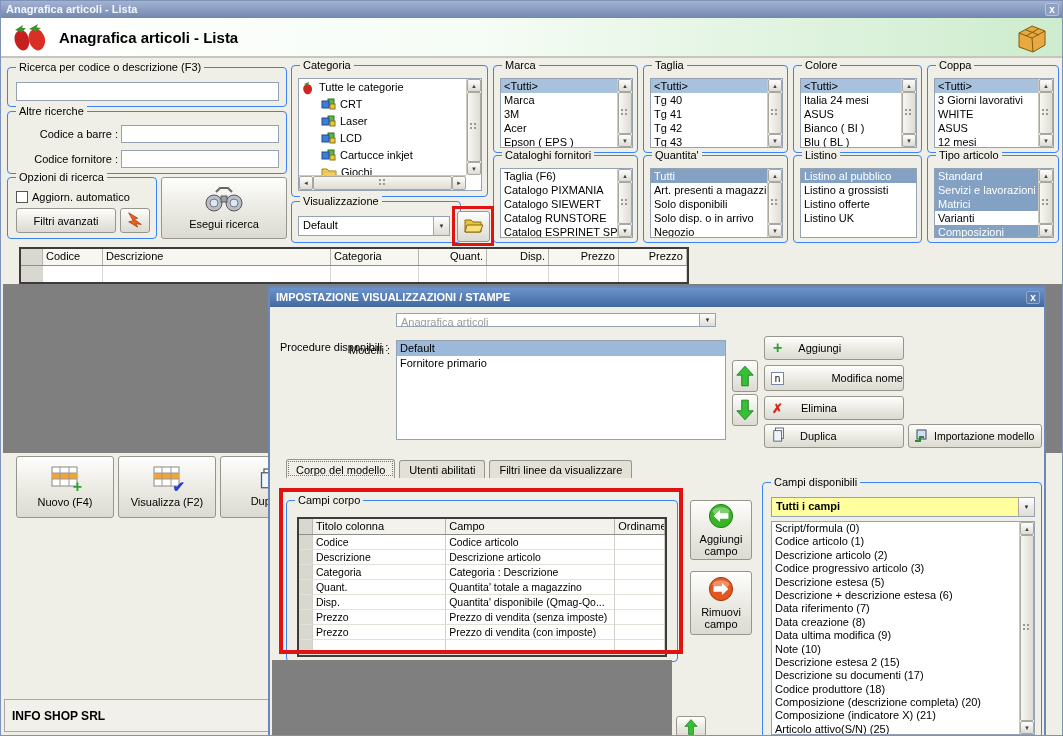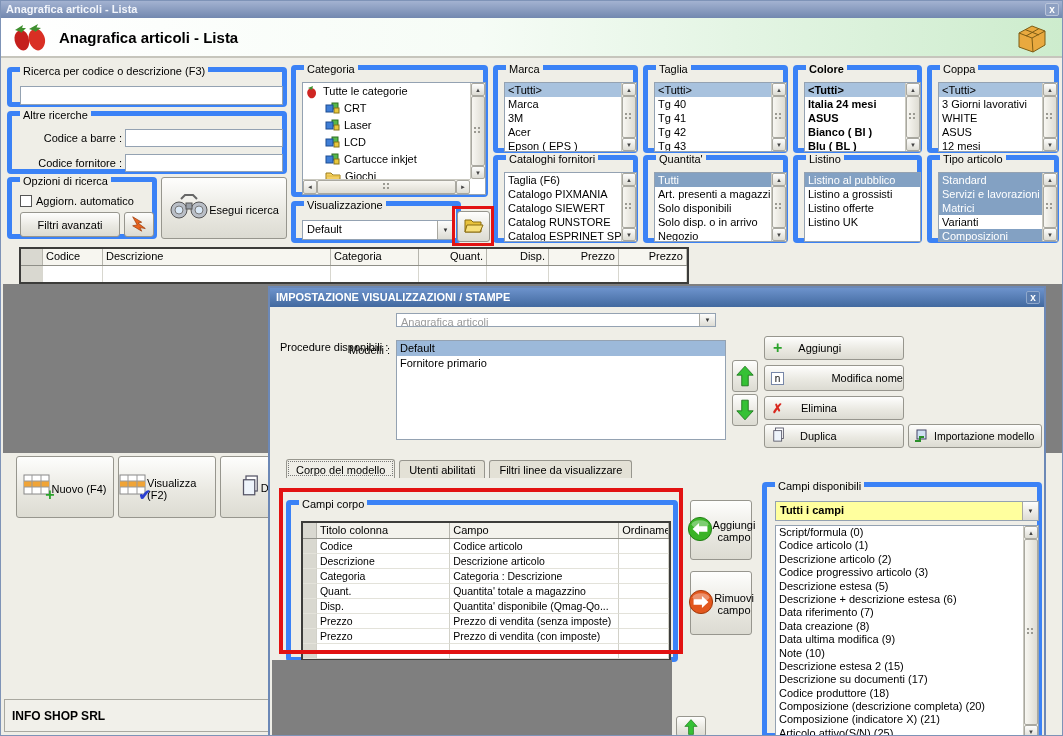--- a/index.html
+++ b/index.html
@@ -12,21 +12,21 @@
   background:linear-gradient(#a3b2d1,#7288af);color:#f2f5fb;font-weight:bold;
   line-height:16px;padding-left:5px;}
 .xbtn{position:absolute;width:14px;height:13px;text-align:center;line-height:12px;
   color:#fff;font-weight:bold;font-size:10px;background:#8da0c2;border:1px solid #b9c4da;border-radius:2px;}
 
 #header{position:absolute;left:0;top:17px;width:100%;height:40px;
   background:linear-gradient(90deg,#ffffff 0%,#f6fcf6 45%,#cdeccd 100%);
   border-bottom:2px solid #c6c5bc;}
 #header .htitle{position:absolute;left:58px;top:11px;font-size:15px;font-weight:bold;}
 
-.grp{position:absolute;border:5px solid #3b82f6;border-radius:4px;}
+.grp{position:absolute;border:1px solid #3b82f6;border-radius:4px;}
 .glabel{position:absolute;top:-7px;left:8px;background:#efeee7;padding:0 3px;line-height:13px;white-space:nowrap;}
 .lst{position:absolute;overflow:hidden;background:#fff;border:1px solid #94a2b2;}
 .lrow{height:14px;line-height:14px;padding-left:3px;white-space:nowrap;overflow:hidden;}
 .lrow.sel{background:#a8c2de;}
 .inv .lrow.sel{background:#83a1c3;color:#fff;}
 
 .vsb{position:absolute;top:0;right:0;bottom:0;width:15px;background:#f3f2ec;border-left:1px solid #cac9c0;display:flex;flex-direction:column;}
 .hsb{position:absolute;left:0;right:0;bottom:0;height:15px;background:#f3f2ec;border-top:1px solid #cac9c0;display:flex;}
 .sbtn{background:linear-gradient(#fdfdfc,#dddcd4);border:1px solid #a9a8a0;border-radius:2px;
   color:#444;font-size:6px;display:flex;align-items:center;justify-content:center;}
@@ -98,21 +98,21 @@
 .nico{display:inline-flex;width:13px;height:13px;border:1px solid #7787a8;background:#fff;
   align-items:center;justify-content:center;font-size:10px;}
 .nico::before{content:"n";}
 .treewrap{position:absolute;background:#fff;border:1px solid #94a2b2;overflow:hidden;}
 .trow{height:17px;line-height:17px;white-space:nowrap;display:flex;align-items:center;gap:4px;padding-left:3px;}
 .trow.child{padding-left:22px;}
 .trow svg{flex:none;}
 .trow .cub,.trow .fol{display:none;}
 .trow.ic-cube .cub{display:inline;}
 .trow.ic-folder .fol{display:inline;}
-.bigbtn{flex-direction:row;font-size:11px;align-items:center;}
+.bigbtn{flex-direction:column;font-size:11px;align-items:center;}
 .twoline{text-align:center;line-height:12px;}
 label,.statictext{cursor:default;}
 </style>
 </head>
 <body>
 
 <div id="app">
 
   <div id="titlebar">
     <span>Anagrafica articoli - Lista</span>
@@ -335,21 +335,21 @@
           <div class="sbtn dn"></div>
         </div>
     <div class="lrow sel"><span>Tutti</span></div>
         <div class="lrow"><span>Art. presenti a magazzino</span></div>
         <div class="lrow"><span>Solo disponibili</span></div>
         <div class="lrow"><span>Solo disp. o in arrivo</span></div>
         <div class="lrow"><span>Negozio</span></div>
       </div>
   </div>
 
-  <div class="grp" style="left:792px;top:64px;width:129px;height:88px;font-weight:bold;">
+  <div class="grp" style="left:792px;top:64px;width:129px;height:88px;">
     <span class="glabel">Colore</span>
     <div class="lst" style="left:6px;top:12px;width:117px;height:70px;">
 
       <div class="vsb">
           <div class="sbtn up"></div>
           <div class="sbth"></div>
           <div class="sbtn dn"></div>
         </div>
     <div class="lrow sel"><span>&lt;Tutti&gt;</span></div>
         <div class="lrow"><span>Italia 24 mesi</span></div>

